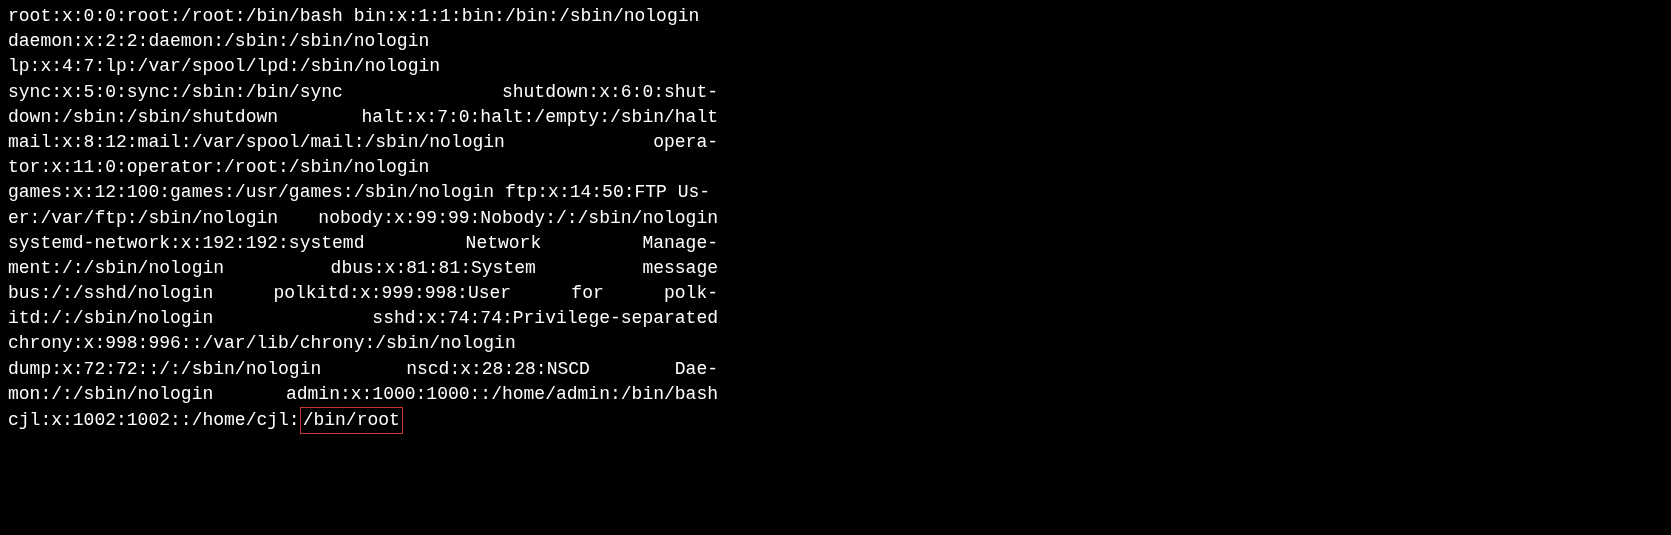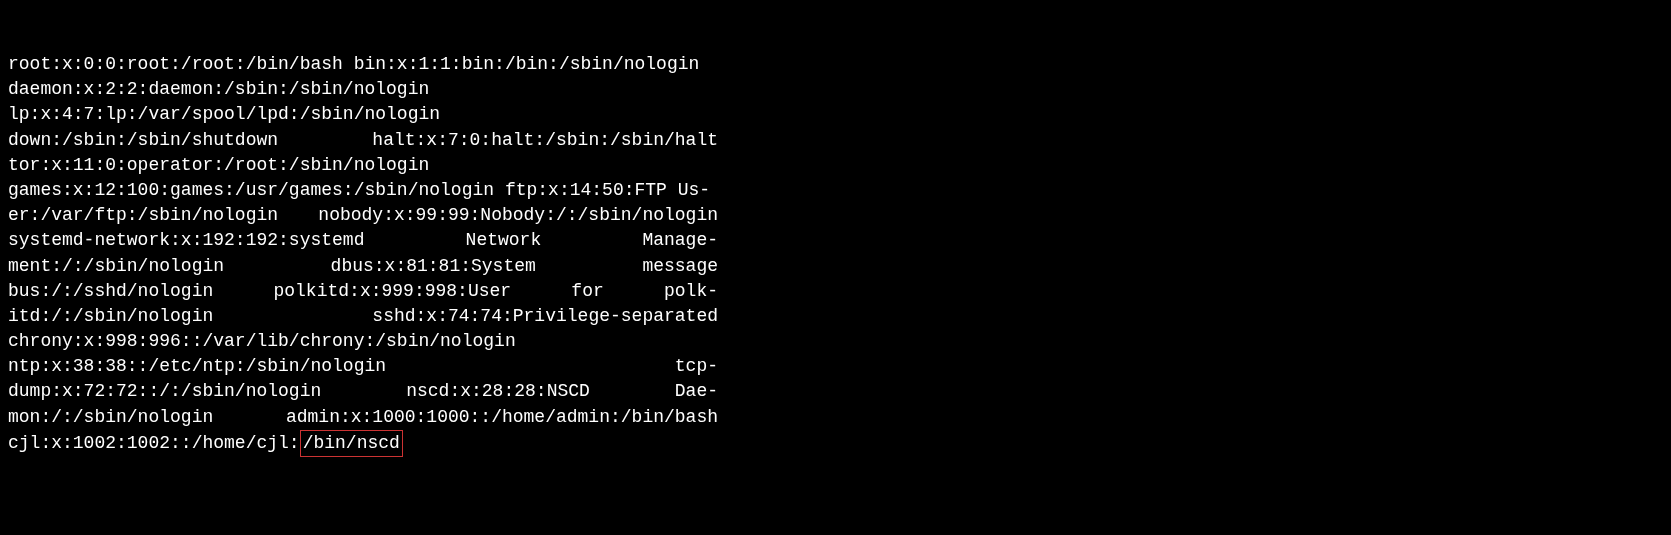--- a/index.html
+++ b/index.html
@@ -16,21 +16,20 @@
       padding: 4px 8px;
       width: 1671px;
       height: 535px;
       overflow: hidden;
     }
     .terminal-output {
       width: 710px;
       text-align: justify;
       text-align-last: left;
       white-space: normal;
-      margin-top: 48px;
     }
     .line {
       display: block;
     }
     .justify {
       text-align: justify;
       text-align-last: justify;
     }
     .highlight-box {
       border: 1px solid #cc3333;
@@ -38,26 +37,27 @@
       display: inline-block;
     }
   </style>
 </head>
 <body>
 
 <div class="terminal-output">
   <span class="line">root:x:0:0:root:/root:/bin/bash  bin:x:1:1:bin:/bin:/sbin/nologin</span>
   <span class="line">daemon:x:2:2:daemon:/sbin:/sbin/nologin</span>
   <span class="line">lp:x:4:7:lp:/var/spool/lpd:/sbin/nologin</span>
-  <span class="line justify"><span>down:/sbin:/sbin/shutdown</span> <span>halt:x:7:0:halt:/sbin:/sbin/halt</span></span>
+  <span class="line justify"><span>sync:x:5:0:sync:/sbin:/bin/sync</span> <span>shutdown:x:6:0:shut-</span></span>
+  <span class="line justify"><span>down:/sbin:/sbin/shutdown</span> <span>halt:x:7:0:halt:/empty:/sbin/halt</span></span>
+  <span class="line justify"><span>mail:x:8:12:mail:/var/spool/mail:/sbin/nologin</span> <span>opera-</span></span>
   <span class="line">tor:x:11:0:operator:/root:/sbin/nologin</span>
   <span class="line">games:x:12:100:games:/usr/games:/sbin/nologin ftp:x:14:50:FTP Us-</span>
   <span class="line justify"><span>er:/var/ftp:/sbin/nologin</span> <span>nobody:x:99:99:Nobody:/:/sbin/nologin</span></span>
   <span class="line justify"><span>systemd-network:x:192:192:systemd</span> <span>Network</span> <span>Manage-</span></span>
   <span class="line justify"><span>ment:/:/sbin/nologin</span> <span>dbus:x:81:81:System</span> <span>message</span></span>
   <span class="line justify"><span>bus:/:/sshd/nologin</span> <span>polkitd:x:999:998:User</span> <span>for</span> <span>polk-</span></span>
   <span class="line justify"><span>itd:/:/sbin/nologin</span> <span>sshd:x:74:74:Privilege-separated</span></span>
   <span class="line">chrony:x:998:996::/var/lib/chrony:/sbin/nologin</span>
-  <span class="line justify"><span>ntp:x:38:38::/etc/ntp:/sbin/nologin</span> <span>tcp-</span></span>
   <span class="line justify"><span>dump:x:72:72::/:/sbin/nologin</span> <span>nscd:x:28:28:NSCD</span> <span>Dae-</span></span>
   <span class="line justify"><span>mon:/:/sbin/nologin</span> <span>admin:x:1000:1000::/home/admin:/bin/bash</span></span>
-  <span class="line"><span>cjl:x:1002:1002::/home/cjl:</span><span class="highlight-box">/bin/nscd</span></span>
+  <span class="line"><span>cjl:x:1002:1002::/home/cjl:</span><span class="highlight-box">/bin/root</span></span>
 </div>
 
 </body></html>

